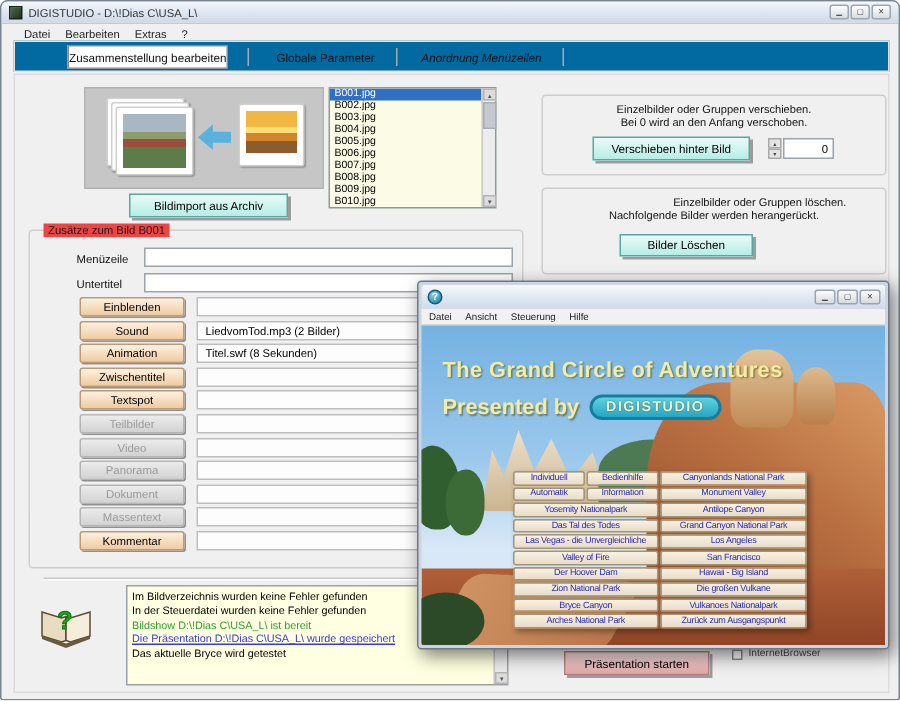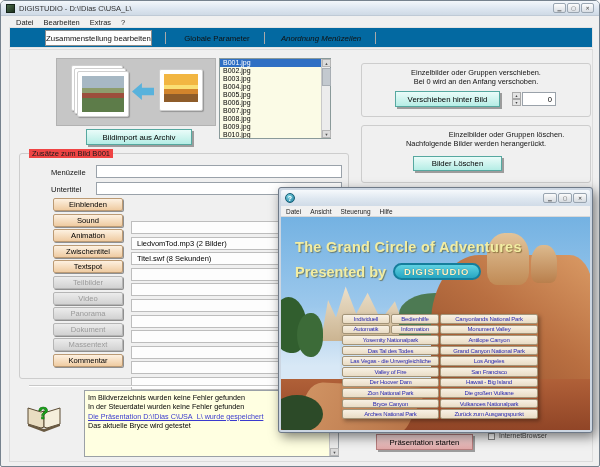--- a/index.html
+++ b/index.html
@@ -40,21 +40,21 @@
   .fl-item.sel{background:#2f6fc4;color:#fff;}
   .scrollcol{width:9px;background:#ececec;border-left:1px solid #c9c9c9;position:relative;}
   .sc-up,.sc-dn{position:absolute;left:0;width:9px;height:8px;background:#dcdcdc;border:1px solid #b5b5b5;font-size:4px;line-height:7px;text-align:center;color:#555;}
   .sc-up{top:0;} .sc-dn{bottom:0;}
   .sc-thumb{position:absolute;left:0;top:9px;width:9px;height:18px;background:#c3c9cf;border:1px solid #a8aeb4;}
   
   .groupbox{position:absolute;border:1px solid #cdcdcd;border-radius:3px;}
   .grouplabel{position:absolute;font-size:7.6px;color:#1a1a1a;background:#ef4444;padding:0 3px;}
   .small-label{position:absolute;font-size:7.6px;color:#111;}
   .input{position:absolute;background:#fff;border:1px solid #9aa2aa;font-size:7.6px;padding:0 3px;color:#000;}
-  .field{position:absolute;background:#fdfdfd;border:1px solid #bdbdbd;font-size:7.5px;line-height:11px;padding:0 5px;color:#000;white-space:nowrap;overflow:hidden;margin-top:23px;}
+  .field{position:absolute;background:#fdfdfd;border:1px solid #bdbdbd;font-size:7.5px;line-height:11px;padding:0 5px;color:#000;white-space:nowrap;overflow:hidden;}
   .cent{font-size:7.4px;color:#111;text-align:center;position:absolute;left:0;right:0;}
   
   .spin{position:absolute;width:9px;height:14px;}
   .spin div{height:7px;background:#e4e4e4;border:1px solid #a8a8a8;font-size:3.5px;line-height:6px;text-align:center;color:#444;}
   
   .sepline{position:absolute;left:28px;top:384px;width:530px;height:1px;background:#c8c8c8;box-shadow:0 1px 0 #fff;}
   .statusbox{position:absolute;left:83px;top:389px;width:255px;height:67px;background:#ffffe1;border:1px solid #9aa0a6;display:flex;}
   .st-lines{flex:1;padding:2px 3px;overflow:hidden;}
   .st-line{font-size:7.2px;line-height:9.4px;white-space:nowrap;color:#000;}
   .st-line.green{color:#2f9e2f;} .st-line.blue{color:#3a3ace;text-decoration:underline;}
@@ -206,20 +206,21 @@
     <svg style="position:absolute;left:24px;top:400px;" width="38" height="32" viewBox="0 0 38 32">
       <path d="M3 23 L16 27 L19 26 L19 10 L16 11 L3 7 Z" fill="#e9ddc1" stroke="#5a4a32" stroke-width="1"></path>
       <path d="M35 23 L22 27 L19 26 L19 10 L22 11 L35 7 Z" fill="#f5eedb" stroke="#5a4a32" stroke-width="1"></path>
       <path d="M3 23 L19 28 L35 23 L35 25 L19 31 L3 25 Z" fill="#6a5a42"></path>
       <text x="13" y="18" font-size="17" font-weight="bold" fill="#1da51d" stroke="#0c700c" stroke-width="0.6">?</text>
     </svg>
     <div class="statusbox">
       <div class="st-lines">
         <div class="st-line">Im Bildverzeichnis wurden keine Fehler gefunden</div>
         <div class="st-line">In der Steuerdatei wurden keine Fehler gefunden</div>
+        <div class="st-line green">Bildshow D:\!Dias C\USA_L\ ist bereit</div>
         <div class="st-line blue">Die Präsentation D:\!Dias C\USA_L\ wurde gespeichert</div>
         <div class="st-line">Das aktuelle Bryce wird getestet</div>
       </div>
       <div class="scrollcol">
         <div class="sc-up">▲</div>
         <div class="sc-dn">▼</div>
       </div>
     </div>
 
     <div class="btn-pink" style="left:375px;top:433px;width:97px;height:16px;">Präsentation starten</div>

